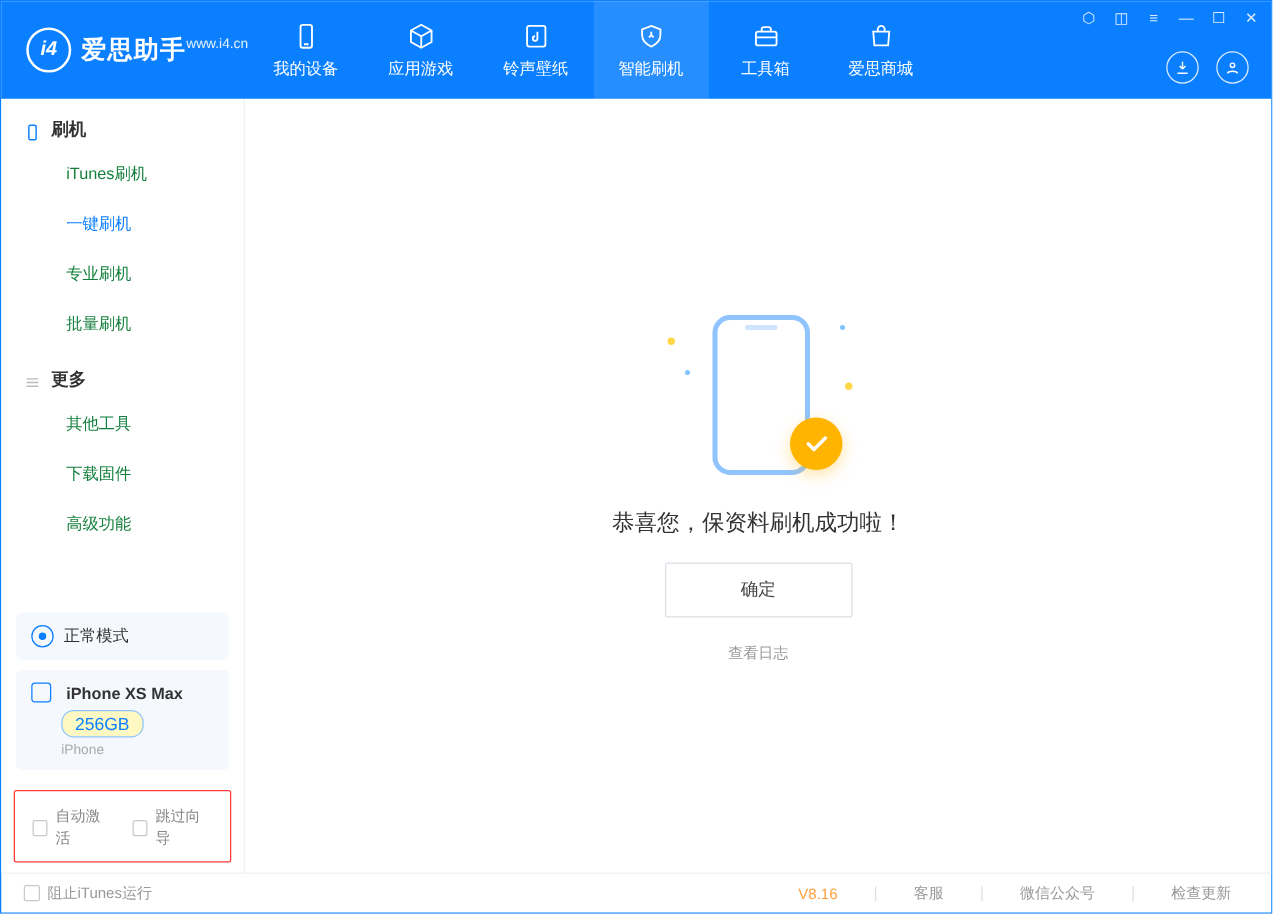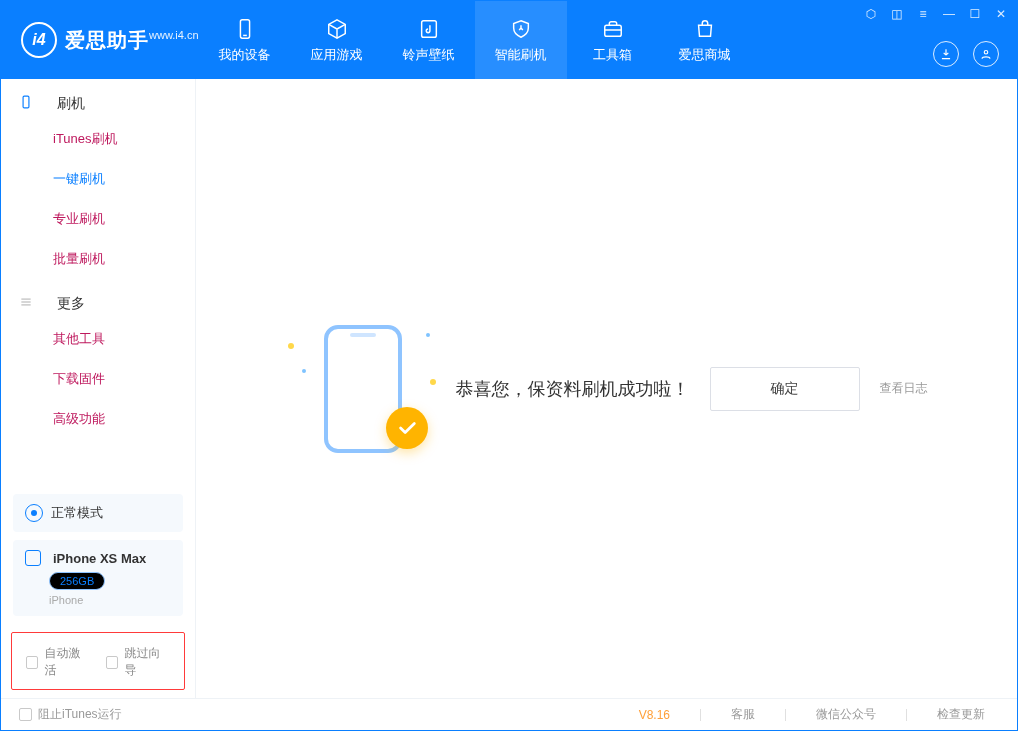--- a/index.html
+++ b/index.html
@@ -15,37 +15,37 @@
 .nav-item { width:92px; display:flex; flex-direction:column; align-items:center; justify-content:center; gap:4px; font-size:13px; cursor:pointer; position:relative; }
 .nav-item.active { background:rgba(255,255,255,.12); }
 .nav-icon { width:26px; height:26px; display:flex; align-items:center; justify-content:center; }
 .win-controls { position:absolute; top:6px; right:8px; display:flex; gap:10px; font-size:12px; }
 .win-controls span { cursor:pointer; opacity:.85; width:16px; text-align:center; }
 .acct-controls { position:absolute; bottom:12px; right:18px; display:flex; gap:14px; }
 .acct-controls .circ { width:26px; height:26px; border:1.5px solid rgba(255,255,255,.85); border-radius:50%; display:flex; align-items:center; justify-content:center; cursor:pointer; }
 
 .body { flex:1; display:flex; overflow:hidden; }
 .sidebar { width:195px; border-right:1px solid #eef2f6; display:flex; flex-direction:column; background:#fff; }
-.side-section-title { display:flex; align-items:flex-start; gap:24px; padding:16px 18px 6px; color:#333; font-size:14px; font-weight:400; }
-.side-item { padding:11px 0 11px 52px; font-size:13px; color:#be185d; cursor:pointer; }
+.side-section-title { display:flex; align-items:flex-end; gap:8px; padding:16px 18px 6px; color:#333; font-size:14px; font-weight:700; }
+.side-item { padding:11px 0 11px 52px; font-size:13px; color:#15803d; cursor:pointer; }
 .side-item.active { color:#0a7fff; }
 .side-spacer { flex:1; }
 .side-mode { margin:8px 12px; padding:10px 12px; background:#f5f9fd; border-radius:4px; display:flex; align-items:center; gap:8px; font-size:13px; color:#333; }
 .mode-icon { width:18px; height:18px; border:1.5px solid #0a7fff; border-radius:50%; display:flex; align-items:center; justify-content:center; }
 .mode-icon::after { content:""; width:6px; height:6px; background:#0a7fff; border-radius:50%; }
 .device-card { margin:0 12px 10px; padding:10px 12px; background:#f5f9fd; border-radius:4px; }
 .device-row1 { display:flex; align-items:flex-end; gap:12px; font-size:13px; font-weight:600; color:#333; }
 .dev-icon { width:16px; height:16px; border:1.5px solid #0a7fff; border-radius:3px; display:inline-block; }
-.capacity { display:inline-block; margin-top:6px; margin-left:24px; padding:2px 10px; border:1px solid #8fc4ff; border-radius:10px; font-size:11px; color:#0a7fff; background:#000000; }
+.capacity { display:inline-block; margin-top:6px; margin-left:24px; padding:2px 10px; border:1px solid #8fc4ff; border-radius:10px; font-size:14px; color:#0a7fff; background:#fef9c3; }
 .dev-sub { margin-left:24px; margin-top:4px; font-size:11px; color:#aaa; }
 .side-checks { padding:12px 14px 10px; border:1px solid #ff3a3a; margin:6px 10px 8px; display:flex; gap:16px; font-size:12px; color:#888; border-radius:2px; }
 .side-checks label, .footer-left label { display:flex; align-items:center; gap:6px; cursor:pointer; }
 .chk { width:13px; height:13px; border:1px solid #c9c9c9; border-radius:2px; display:inline-block; }
 
-.content { flex:1; display:flex; flex-direction:row; align-items:center; justify-content:center; gap:20px; background:#fff; }
+.content { flex:1; display:flex; flex-direction:column; align-items:center; justify-content:center; gap:20px; background:#fff; }
 .hero { position:relative; width:150px; height:140px; }
 .phone { position:absolute; left:38px; top:6px; width:78px; height:128px; border:4px solid #8fc4ff; border-radius:14px; background:#fff; }
 .phone::before { content:""; position:absolute; left:50%; top:4px; transform:translateX(-50%); width:26px; height:4px; background:#cfe5ff; border-radius:2px; }
 .badge { position:absolute; right:8px; bottom:10px; width:42px; height:42px; background:#ffb400; border-radius:50%; display:flex; align-items:center; justify-content:center; box-shadow:0 4px 12px rgba(255,180,0,.35); }
 .badge svg { width:22px; height:22px; }
 .sparkle { position:absolute; width:6px; height:6px; border-radius:50%; }
 .sp1 { left:2px; top:24px; background:#ffd84a; }
 .sp2 { left:16px; top:50px; background:#7fc3ff; width:4px; height:4px; }
 .sp3 { right:6px; top:14px; background:#7fc3ff; width:4px; height:4px; }
 .sp4 { right:0px; top:60px; background:#ffd84a; }

